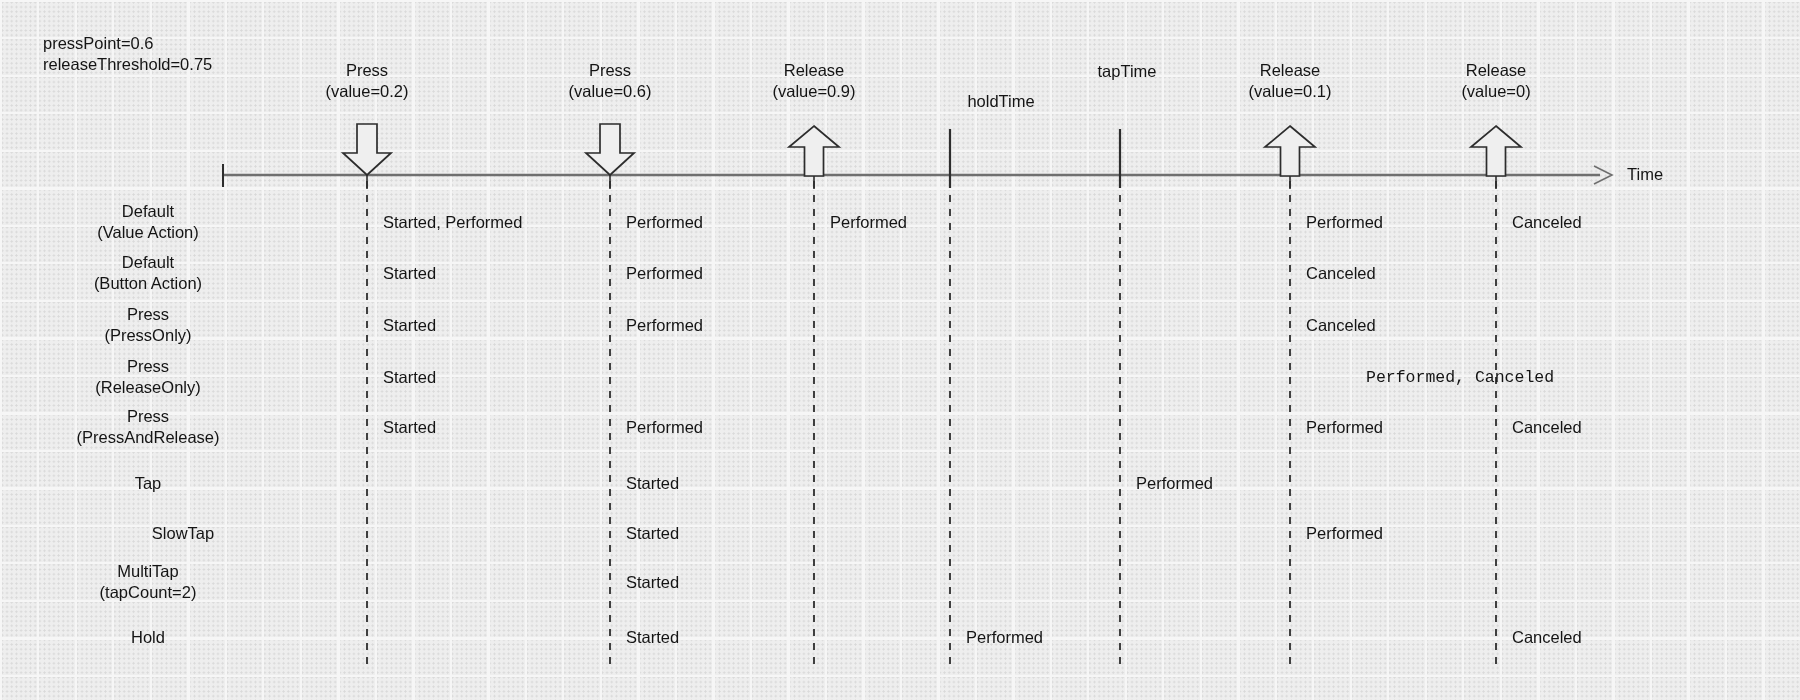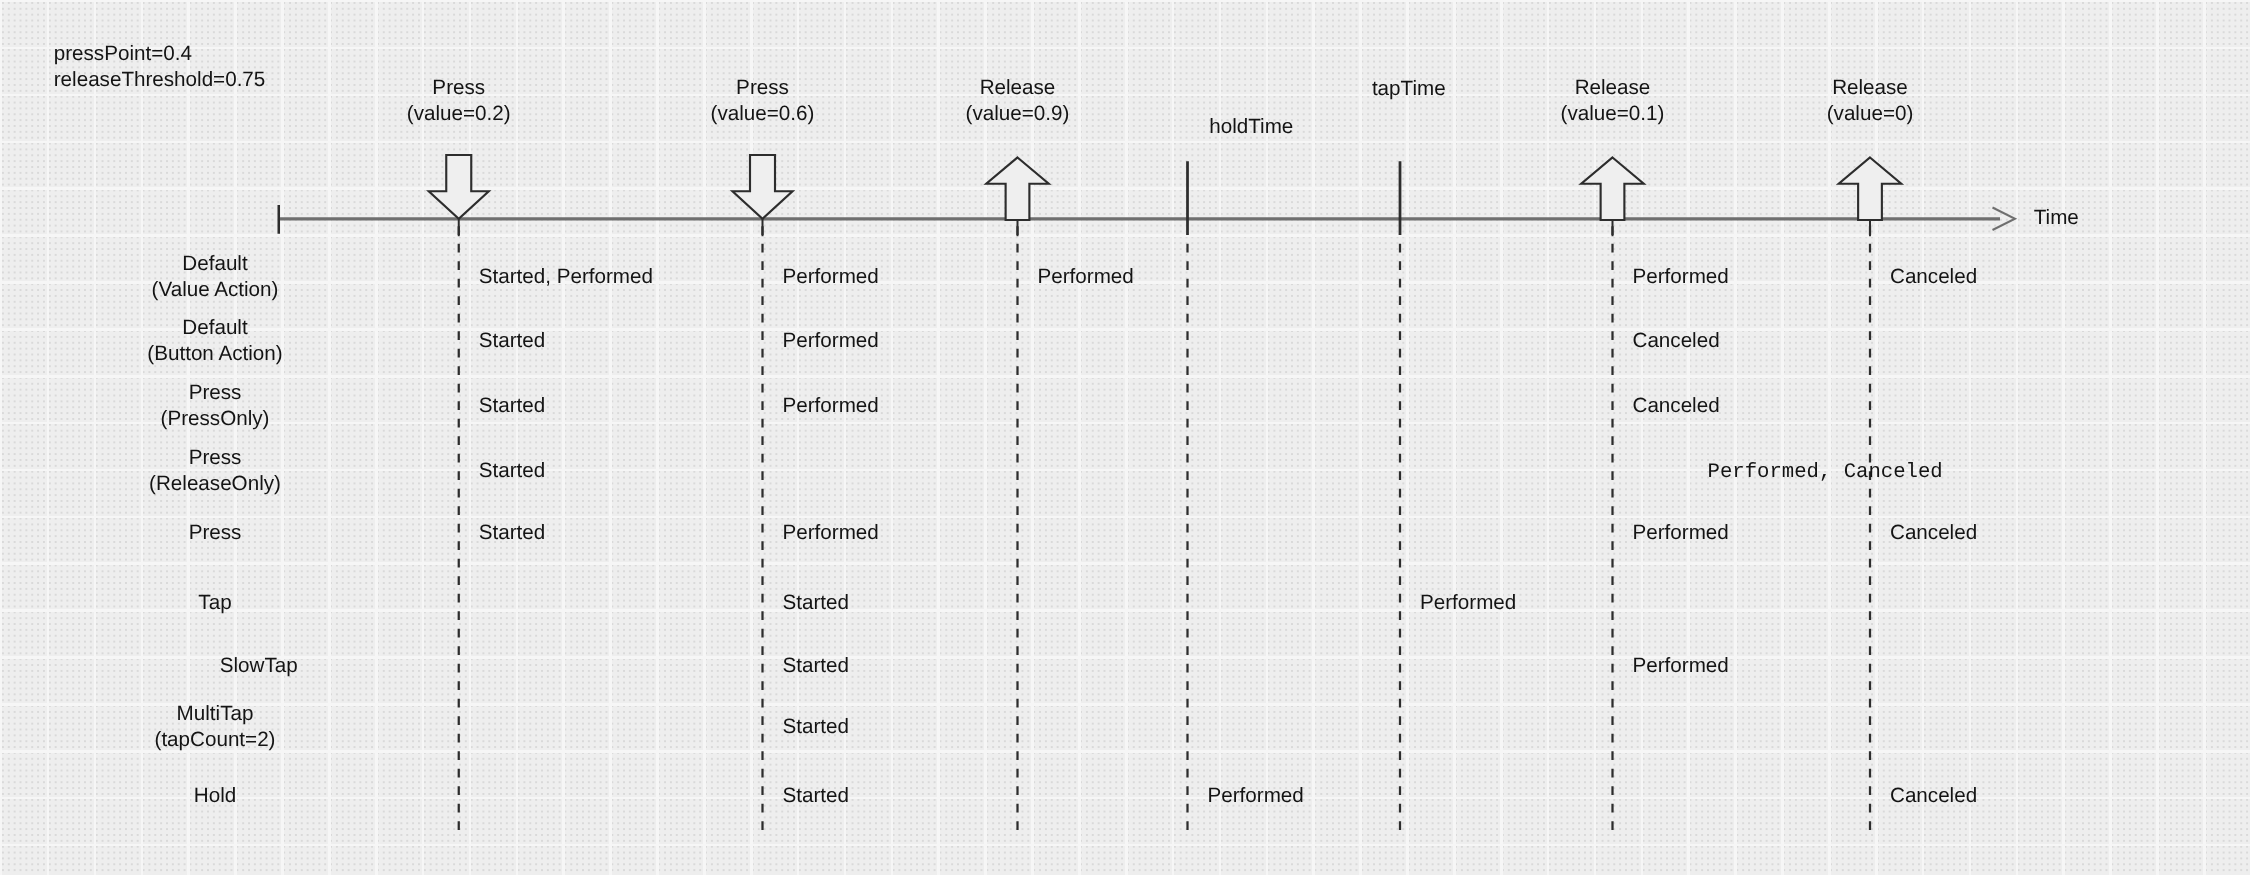--- a/index.html
+++ b/index.html
@@ -30,21 +30,20 @@
     transform:translateX(-50%);
     text-align:center;
     white-space:nowrap;
   }
   .rowlab{
     position:absolute;
     left:0;width:296px;
     transform:translateY(-50%);
     text-align:center;
     white-space:nowrap;
-    padding-left:24px;
   }
   .cell{
     position:absolute;
     transform:translateY(-50%);
     white-space:nowrap;
   }
   .time-label{
     position:absolute;
     white-space:nowrap;
   }
@@ -76,21 +75,21 @@
       <line x1="1120" y1="129" x2="1120" y2="188" stroke="#2d2d2d" stroke-width="2.2"></line>
       <line x1="1290" y1="181" x2="1290" y2="665" stroke="#2d2d2d" stroke-width="1.8" stroke-dasharray="7 7"></line>
       <polygon points="1290,126 1315,147 1299.5,147 1299.5,176 1280.5,176 1280.5,147 1265,147" fill="#efefef" stroke="#2d2d2d" stroke-width="1.7"></polygon>
       <line x1="1290" y1="176" x2="1290" y2="189" stroke="#2d2d2d" stroke-width="1.6"></line>
       <line x1="1496" y1="181" x2="1496" y2="665" stroke="#2d2d2d" stroke-width="1.8" stroke-dasharray="7 7"></line>
       <polygon points="1496,126 1521,147 1505.5,147 1505.5,176 1486.5,176 1486.5,147 1471,147" fill="#efefef" stroke="#2d2d2d" stroke-width="1.7"></polygon>
       <line x1="1496" y1="176" x2="1496" y2="189" stroke="#2d2d2d" stroke-width="1.6"></line>
     </svg>
 
   <div class="config">
-    <div>pressPoint=0.4</div>
+    <div>pressPoint=0.6</div>
     <div>releaseThreshold=0.75</div>
   </div>
 
   <div class="time-label" style="left:1627px;top:164px;">Time</div>
 
   <div id="labels-root">
       <div class="hdr" style="left: 367px; top: 60px;">
         <div>Press</div>
         <div>(value=0.2)</div>
       </div>
@@ -140,20 +139,21 @@
       <div class="cell" style="left: 626px; top: 325px;">Performed</div>
       <div class="cell" style="left: 1306px; top: 325px;">Canceled</div>
       <div class="rowlab" style="top: 377px;">
         <div>Press</div>
         <div>(ReleaseOnly)</div>
       </div>
       <div class="cell" style="left: 383px; top: 377px;">Started</div>
       <div class="cell" style="left: 1366px; top: 377px; font-family: Liberation Mono, monospace;">Performed, Canceled</div>
       <div class="rowlab" style="top: 427px;">
         <div>Press</div>
+        <div>(PressAndRelease)</div>
       </div>
       <div class="cell" style="left: 383px; top: 427px;">Started</div>
       <div class="cell" style="left: 626px; top: 427px;">Performed</div>
       <div class="cell" style="left: 1306px; top: 427px;">Performed</div>
       <div class="cell" style="left: 1512px; top: 427px;">Canceled</div>
       <div class="rowlab" style="top: 483px;">
         <div>Tap</div>
       </div>
       <div class="cell" style="left: 626px; top: 483px;">Started</div>
       <div class="cell" style="left: 1136px; top: 483px;">Performed</div>

